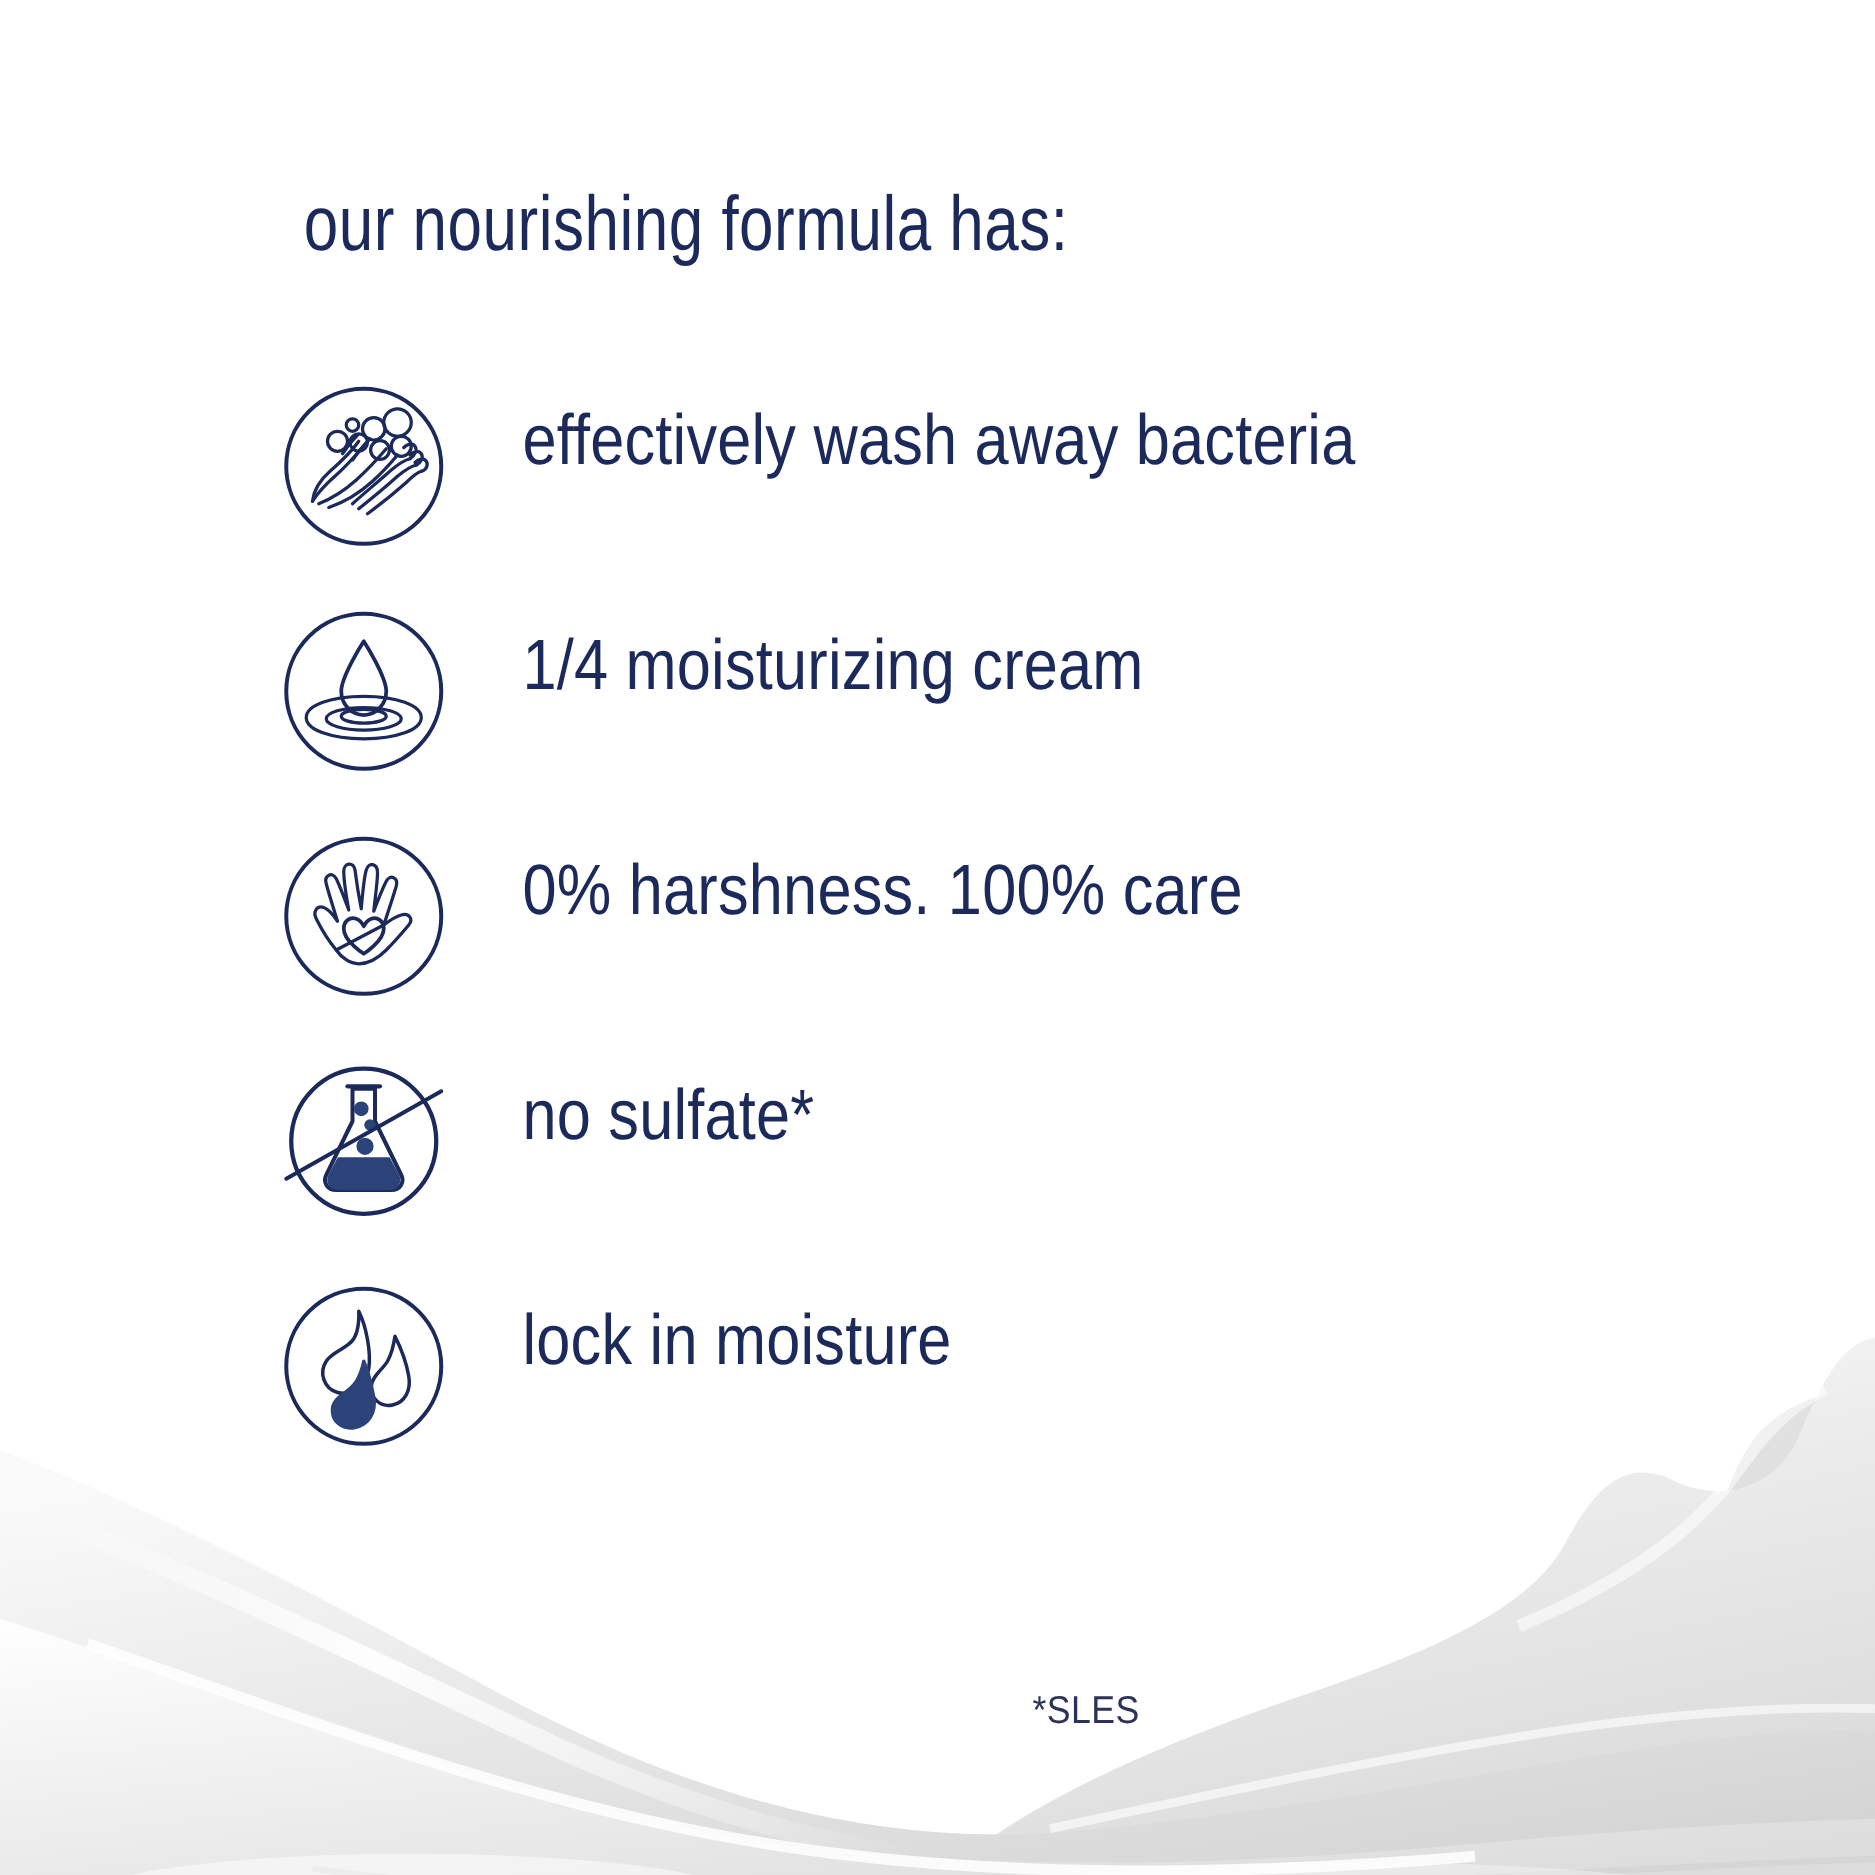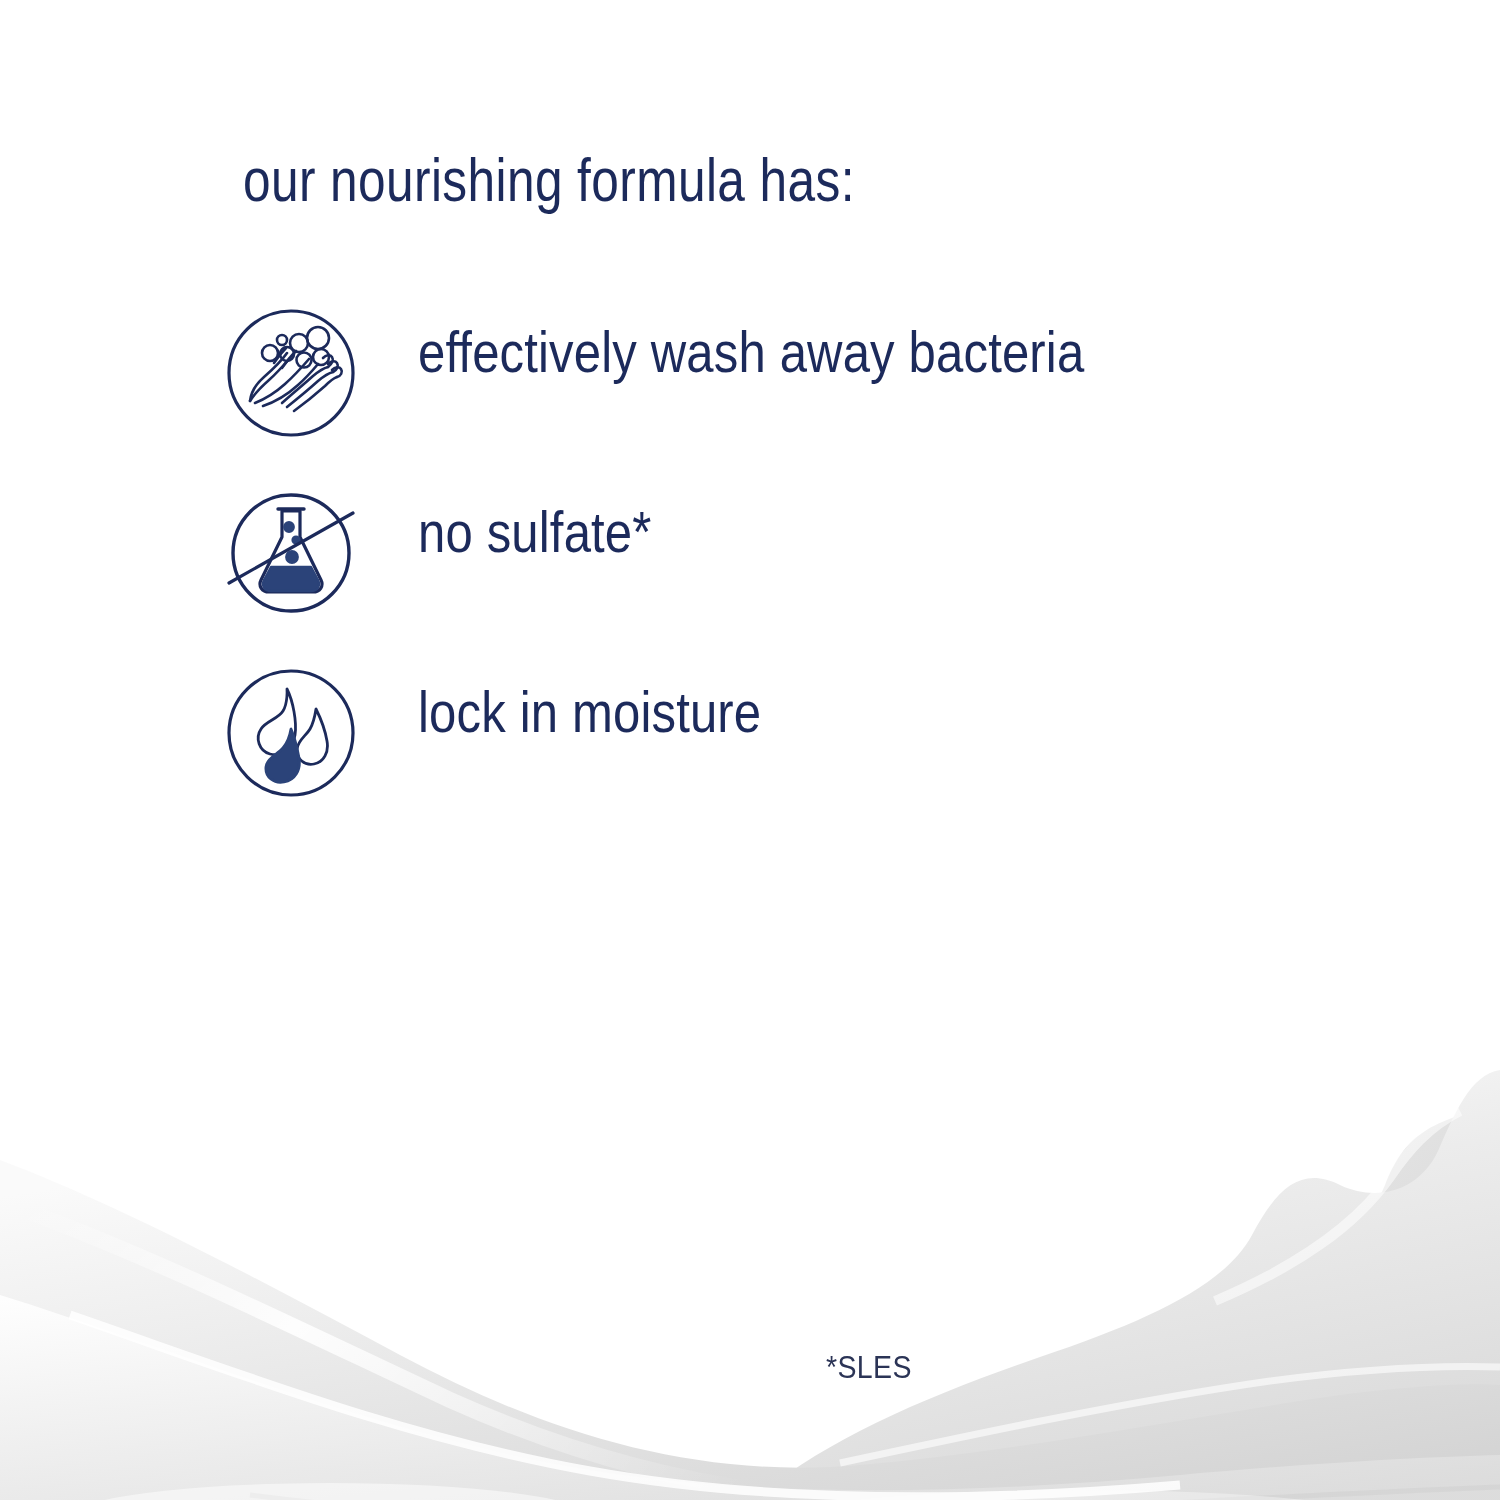--- a/index.html
+++ b/index.html
@@ -191,21 +191,71 @@
           <circle cx="57" cy="33" r="5"></circle>
           <circle cx="62" cy="47" r="7"></circle>
           <circle cx="79" cy="53" r="7.5"></circle>
           <circle cx="96" cy="50" r="8"></circle>
           <circle cx="45" cy="46" r="8"></circle>
         </svg>
       </span>
       <span class="feature-label">effectively wash away bacteria</span>
     </div>
 
-
+    <div class="feature-row">
+      <span class="feature-icon">
+        <svg viewBox="0 0 132 132" xmlns="http://www.w3.org/2000/svg" fill="none" stroke="#1c2a5b" stroke-width="2.6" stroke-linecap="round" stroke-linejoin="round">
+          <circle cx="66" cy="66" r="62" stroke-width="3.2"></circle>
+
+          <path d="M66,26 C66,26 48,54 48,66 C48,76.5 56.1,85 66,85
+                   C75.9,85 84,76.5 84,66 C84,54 66,26 66,26 Z" stroke-width="3"></path>
+
+          <ellipse cx="66" cy="86" rx="18" ry="5.5"></ellipse>
+          <ellipse cx="66" cy="88" rx="30" ry="9"></ellipse>
+          <path d="M20,87 C20,77 40,70 66,70 C92,70 112,77 112,87
+                   C112,97 92,104 66,104 C40,104 20,97 20,87 Z"></path>
+        </svg>
+      </span>
+      <span class="feature-label">1/4 moisturizing cream</span>
+    </div>
+
+    <div class="feature-row">
+      <span class="feature-icon">
+        <svg viewBox="0 0 132 132" xmlns="http://www.w3.org/2000/svg" fill="none" stroke="#1c2a5b" stroke-width="2.6" stroke-linecap="round" stroke-linejoin="round">
+          <circle cx="66" cy="66" r="62" stroke-width="3.2"></circle>
+
+          <path d="M44,93
+                   C38,86 32,76 28,68
+                   C25,62 29,57 34,59
+                   C37,60 41,64 45,70
+                   C42,60 38,48 36,40
+                   C34,33 41,30 44,36
+                   C47,42 51,53 54,61
+                   C52,50 50,37 50,30
+                   C50,23 58,22 59,29
+                   C60,37 62,50 64,60
+                   C65,49 66,36 68,29
+                   C70,22 77,24 77,31
+                   C77,39 75,52 74,62
+                   C77,54 81,44 84,38
+                   C87,32 94,35 92,42
+                   C89,52 85,64 82,73"></path>
+          <path d="M82,73 C86,70 92,66 96,65 C102,63 106,68 102,73
+                   C97,79 90,87 84,93 C77,100 70,104 62,104
+                   C55,104 48,99 44,93 Z"></path>
+
+          <path d="M66,96
+                   C66,96 50,86 50,76
+                   C50,70 55,66 60,68 C63,69 65,72 66,74
+                   C67,72 69,69 72,68 C77,66 82,70 82,76
+                   C82,86 66,96 66,96 Z" stroke-width="3"></path>
+        </svg>
+      </span>
+      <span class="feature-label">0% harshness. 100% care</span>
+    </div>
 
     <div class="feature-row">
       <span class="feature-icon">
         <svg viewBox="0 0 132 132" xmlns="http://www.w3.org/2000/svg" fill="none" stroke="#1c2a5b" stroke-width="2.8" stroke-linecap="round" stroke-linejoin="round">
           <circle cx="66" cy="66" r="58" stroke-width="3.4"></circle>
 
           <path d="M57,24 L75,24 L75,50 L96,93 C99,99 95,105 88,105
                    L44,105 C37,105 33,99 36,93 L57,50 Z" stroke-width="3.2"></path>
           <path d="M53,22 L79,22" stroke-width="3.4"></path>
 

